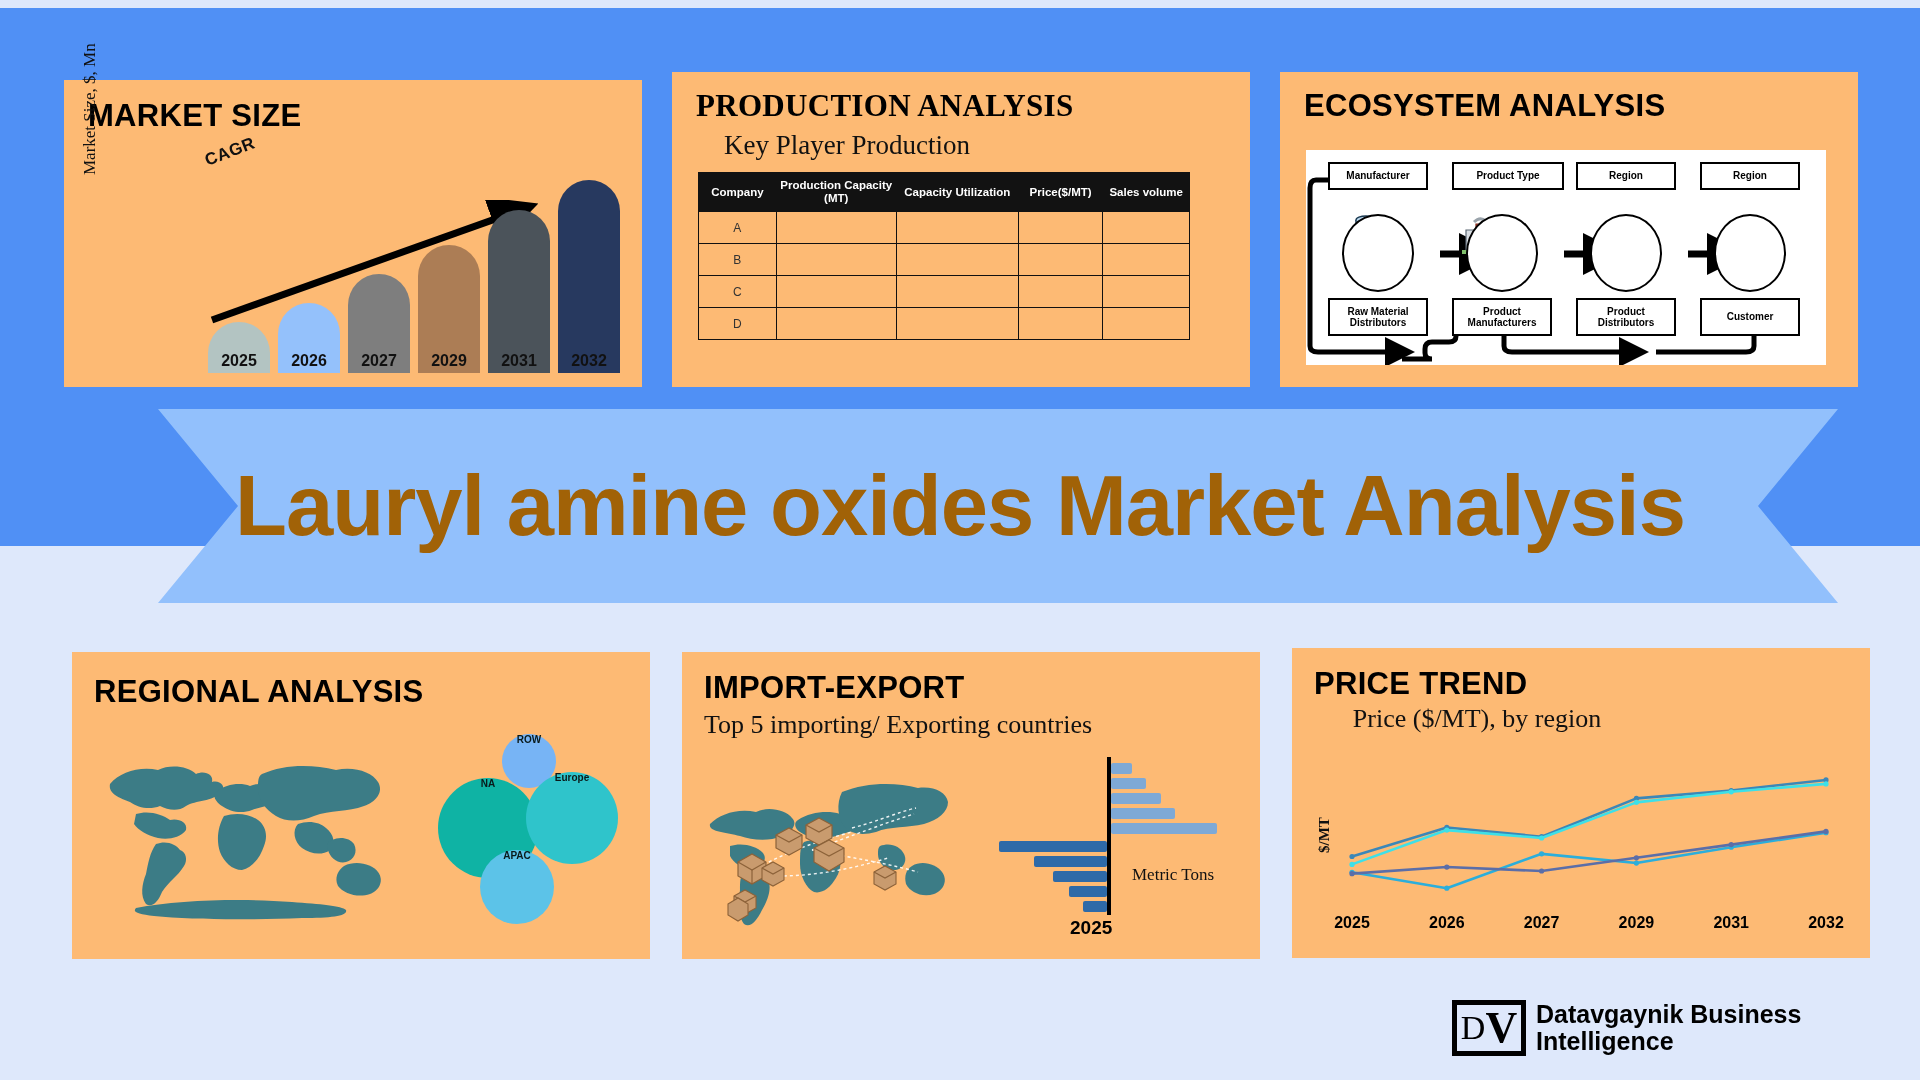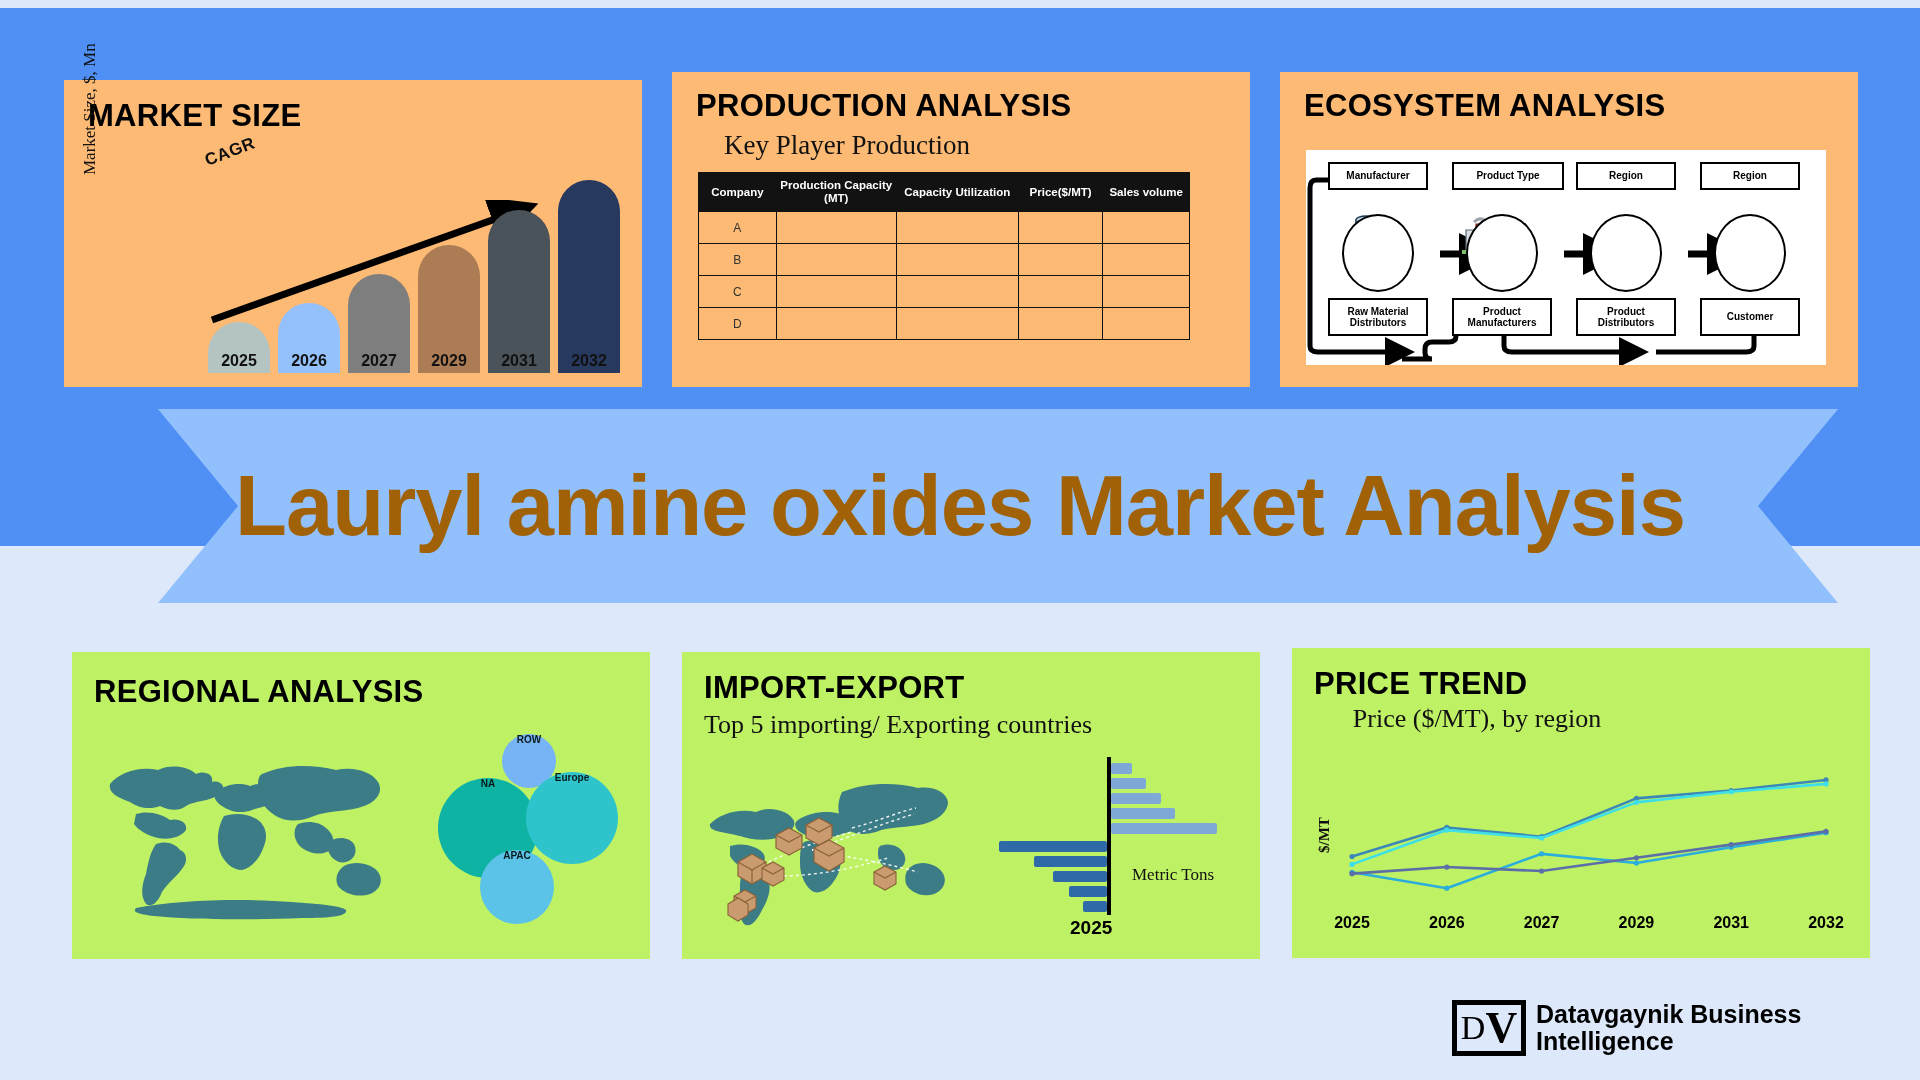--- a/index.html
+++ b/index.html
@@ -13,21 +13,21 @@
 
   
   .top-band {
     position: absolute; left: 0; top: 8px; width: 1920px; height: 538px;
     background: #5090F5;
   }
 
   
   .panel { position: absolute; }
   .panel-top { background: #fdba74; }
-  .panel-bot { background: #bef264; }
+  .panel-bot { background: #fdba74; }
 
   .panel-title {
     font-weight: 800;
     letter-spacing: .3px;
     color: #000;
     font-family: "Liberation Sans", sans-serif;
   }
   .panel-sub {
     font-family: "Liberation Serif", serif;
     color: #111;
@@ -52,21 +52,21 @@
   .cagr-wrap { position: absolute; left: 130px; top: 120px; width: 450px; height: 140px; pointer-events:none; }
   .cagr-text {
     position: absolute; left: 140px; top: 62px;
     transform: rotate(-21deg);
     font-size: 17px; font-weight: 700; color: #111;
     font-family: "Liberation Sans", sans-serif; letter-spacing: .5px;
   }
 
   
   #production { left: 672px; top: 72px; width: 578px; height: 315px; }
-  #production .panel-title { position: absolute; left: 24px; top: 16px; font-size: 31px; }
+  #production .panel-title { position: absolute; left: 24px; top: 16px; font-size: 31px; font-family: Liberation Serif, serif; }
   #production .panel-sub { position: absolute; left: 52px; top: 58px; font-size: 27px; }
   .kp-table {
     position: absolute; left: 26px; top: 100px; width: 492px;
     border-collapse: collapse; table-layout: fixed;
   }
   .kp-table th {
     background: #121212; color: #fff; font-size: 11.5px; font-weight: 700;
     padding: 6px 3px; text-align: center; line-height: 1.15;
     border: 1.5px solid #121212;
   }

